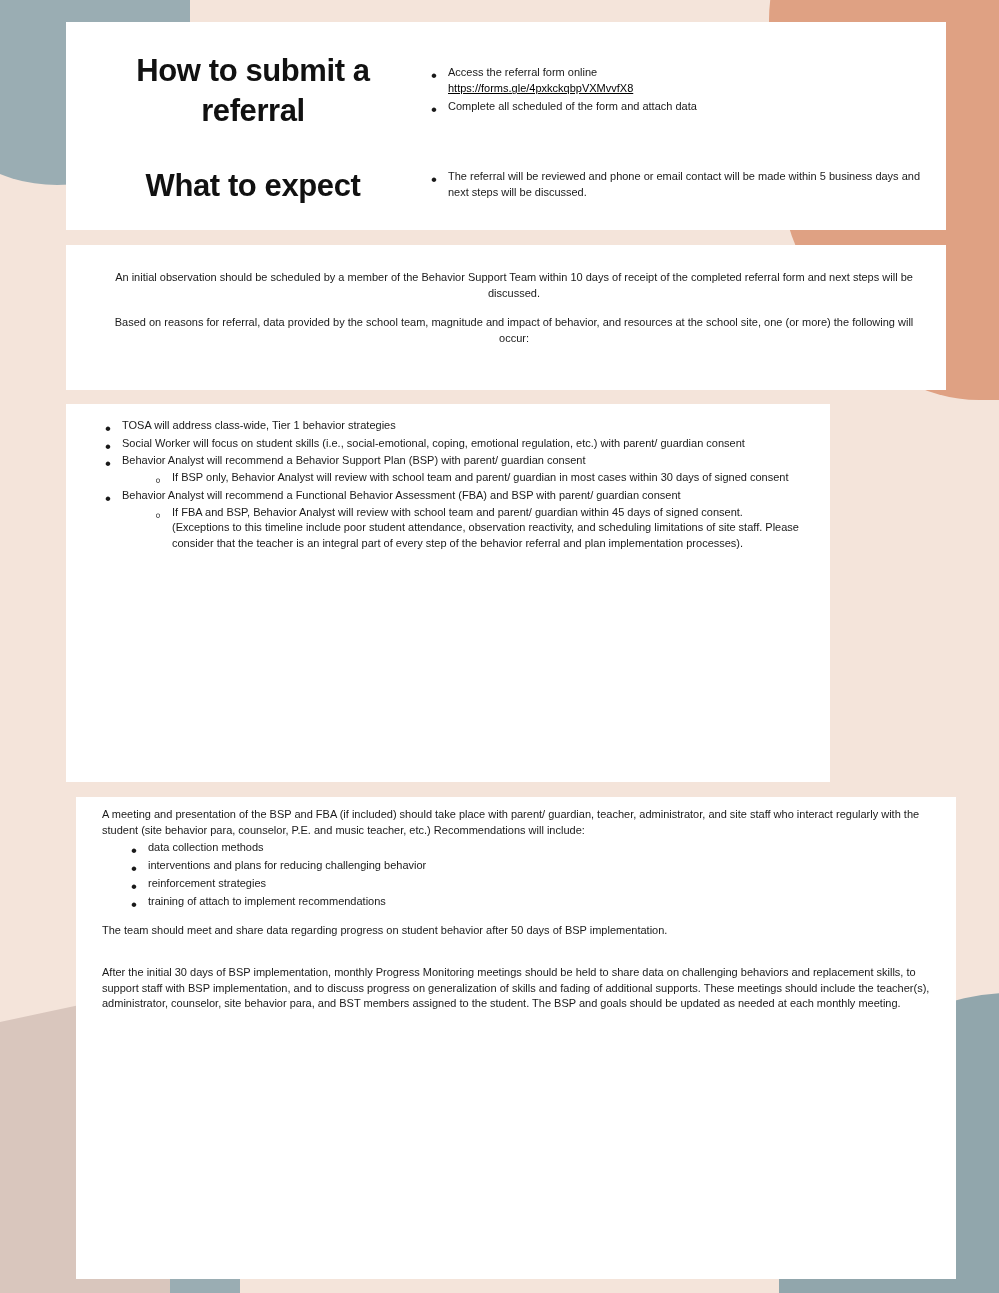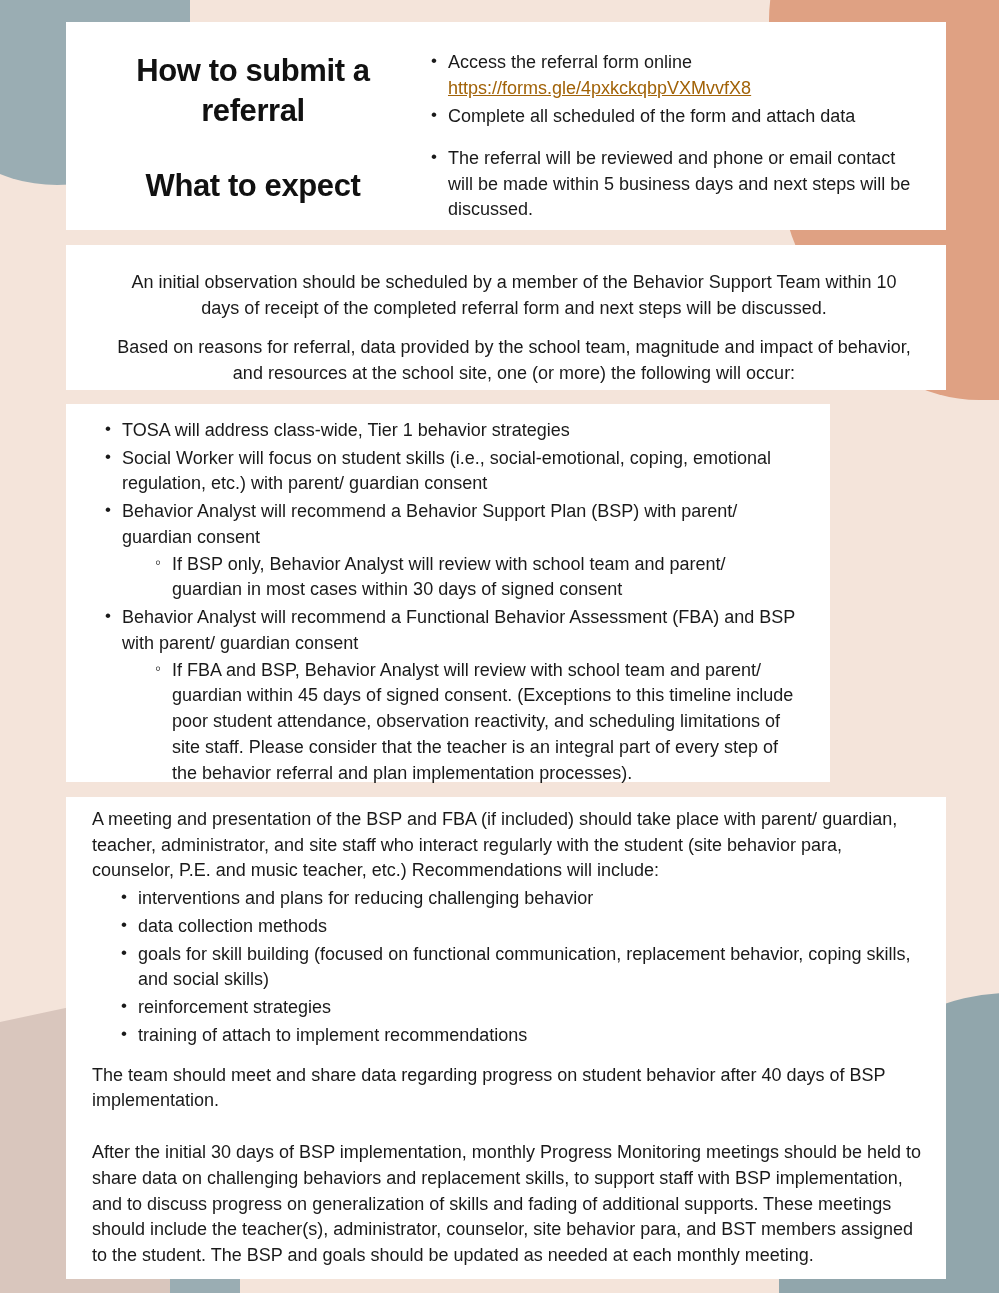--- a/index.html
+++ b/index.html
@@ -130,27 +130,27 @@
     content: "\2022";
     position: absolute;
     left: 3px;
     top: -1px;
     font-size: 17px;
     line-height: 1.45;
     color: #1a1a1a;
   }
 
   .txt {
-    font-size: 18px;
+    font-size: 11px;
     line-height: 1.43;
     color: #1a1a1a;
   }
 
   a.link {
-    color: #a16207;
+    color: #000000;
     text-decoration: underline;
   }
 
   
   .body-card { padding: 22px 30px 20px 34px; }
 
   p.para { margin-bottom: 14px; }
   p.para:last-child { margin-bottom: 0; }
 
   .nested {
@@ -241,30 +241,29 @@
           <li>
             <span>If FBA and BSP, Behavior Analyst will review with school team and parent/ guardian within 45 days of signed consent.  (Exceptions to this timeline include poor student attendance, observation reactivity, and scheduling limitations of site staff. Please consider that the teacher is an integral part of every step of the behavior referral and plan implementation processes).</span>
           </li>
         </ul>
       </li>
 
 
     </ul>
   </div>
 
-  <div class="card body-card" style="left:66px; top:797px; width:880px; height:482px; padding-left:26px; padding-top:10px; padding-right:22px;">
+  <div class="card body-card" style="left:76px; top:797px; width:880px; height:482px; padding-left:26px; padding-top:10px; padding-right:22px;">
 
     <p class="txt" style="margin-bottom:2px;">A meeting and presentation of the BSP and FBA (if included) should take place with parent/ guardian, teacher, administrator, and site staff who interact regularly with the student (site behavior para, counselor, P.E. and music teacher, etc.) Recommendations will include:</p>
 
     <ul class="tight txt" style="margin-left:26px; margin-bottom:14px;">
+      <li><span>data collection methods</span></li>
       <li><span>interventions and plans for reducing challenging behavior</span></li>
-      <li><span>data collection methods</span></li>
-      <li><span>goals for skill building (focused on functional communication, replacement behavior, coping skills, and social skills)</span></li>
       <li><span>reinforcement strategies</span></li>
       <li><span>training of attach to implement recommendations</span></li>
     </ul>
 
-    <p class="txt" style="margin-bottom:26px;">The team should meet and share data regarding progress on student behavior after 40 days of BSP implementation.</p>
+    <p class="txt" style="margin-bottom:26px;">The team should meet and share data regarding progress on student behavior after 50 days of BSP implementation.</p>
 
     <p class="txt"><span>After the initial 30 days of BSP implementation, monthly </span><b>Progress Monitoring</b><span> meetings should be held to share data on challenging behaviors and replacement skills, to support staff with BSP implementation, and to discuss progress on </span><b>generalization</b><span> of skills and </span><b>fading</b><span> of additional supports.  These meetings should include the teacher(s), administrator, counselor, site behavior para, and BST members assigned to the student.  The BSP and goals should be updated as needed at each monthly meeting.</span></p>
   </div>
 
 </div>
 
 </body></html>

